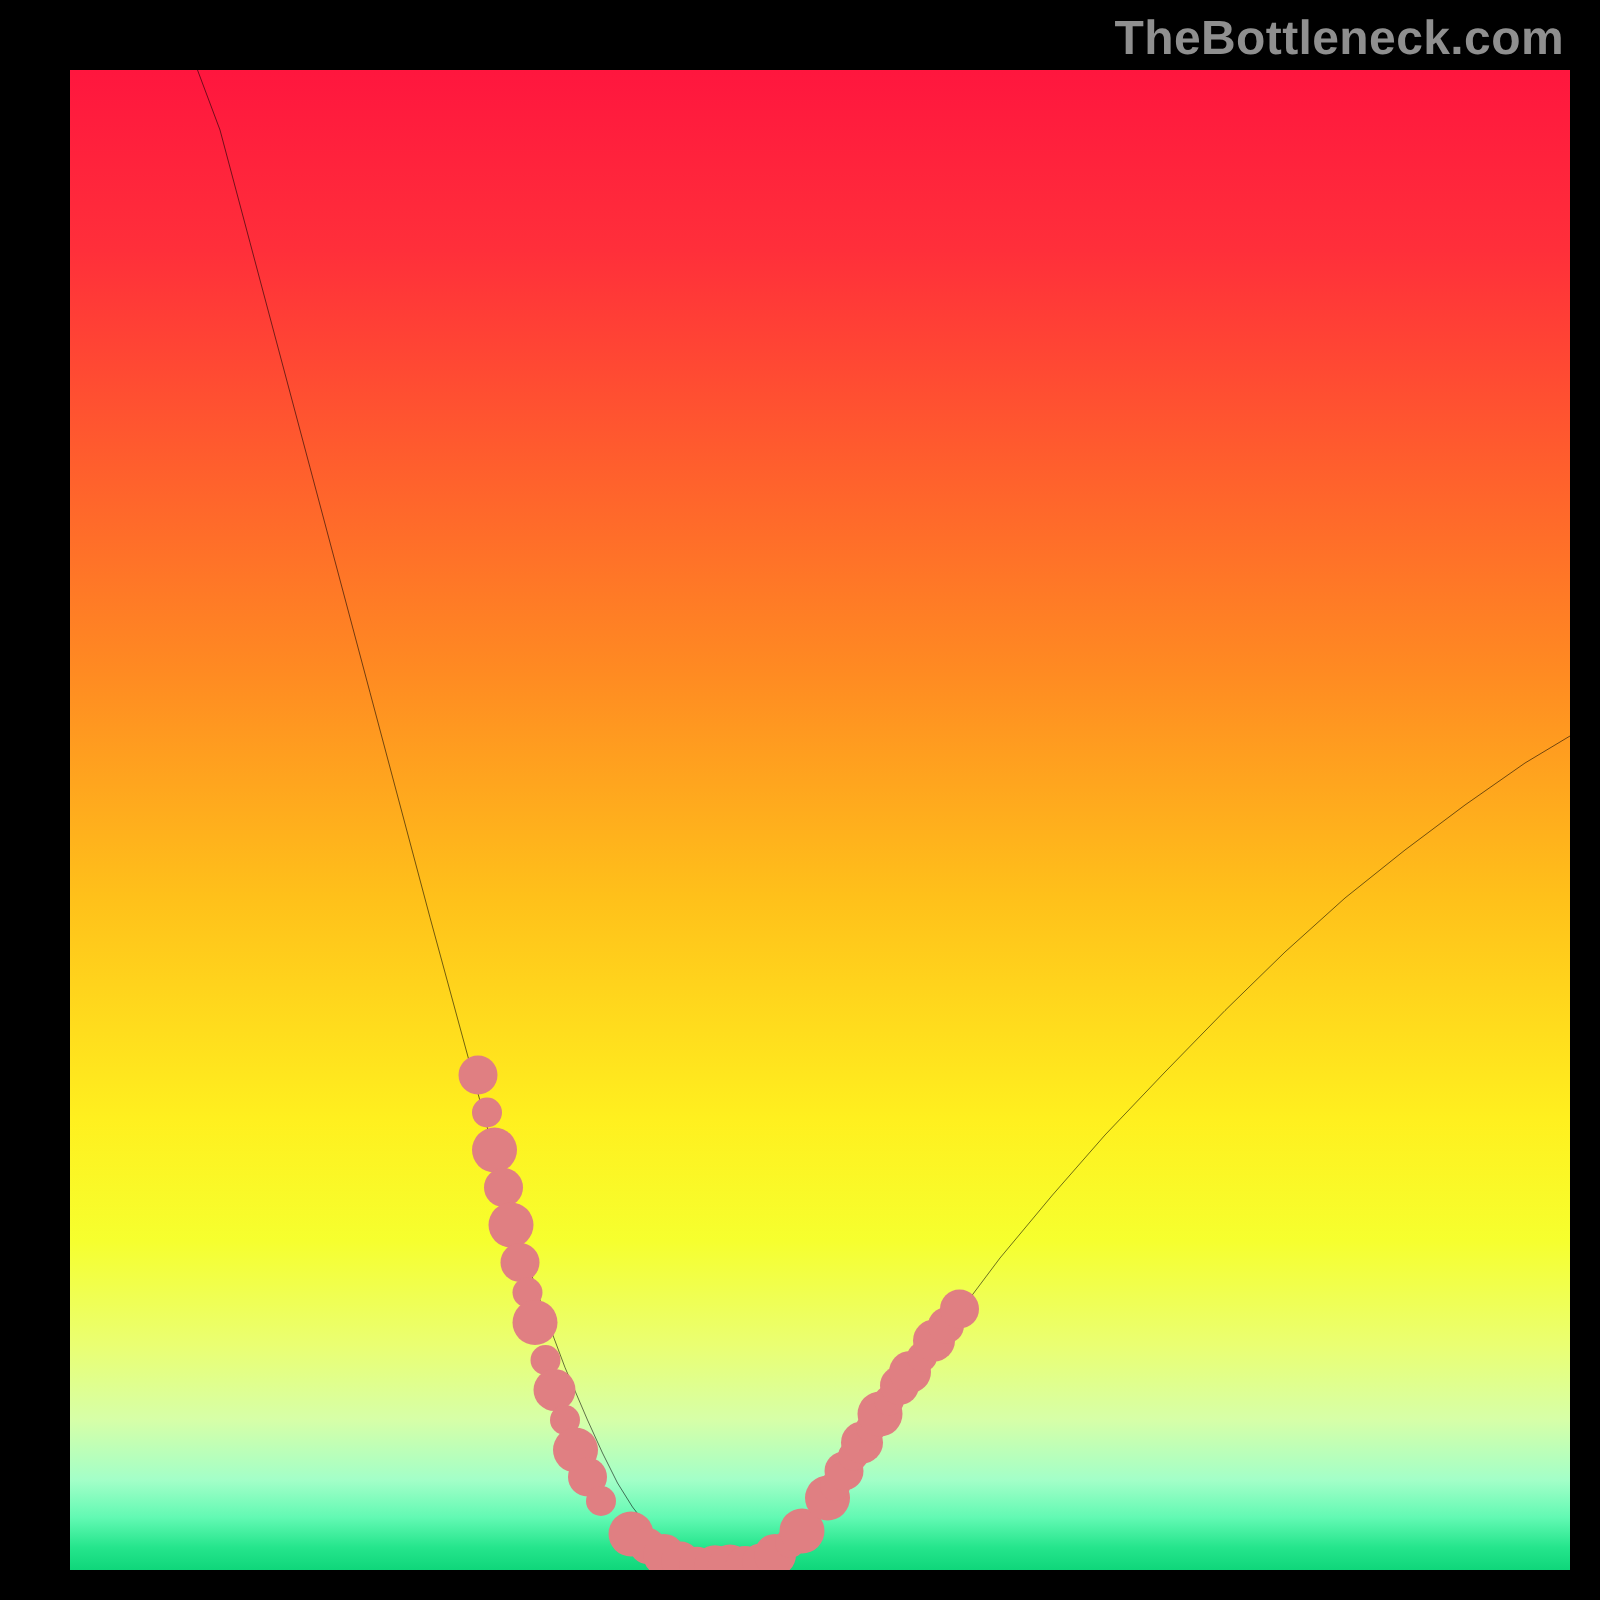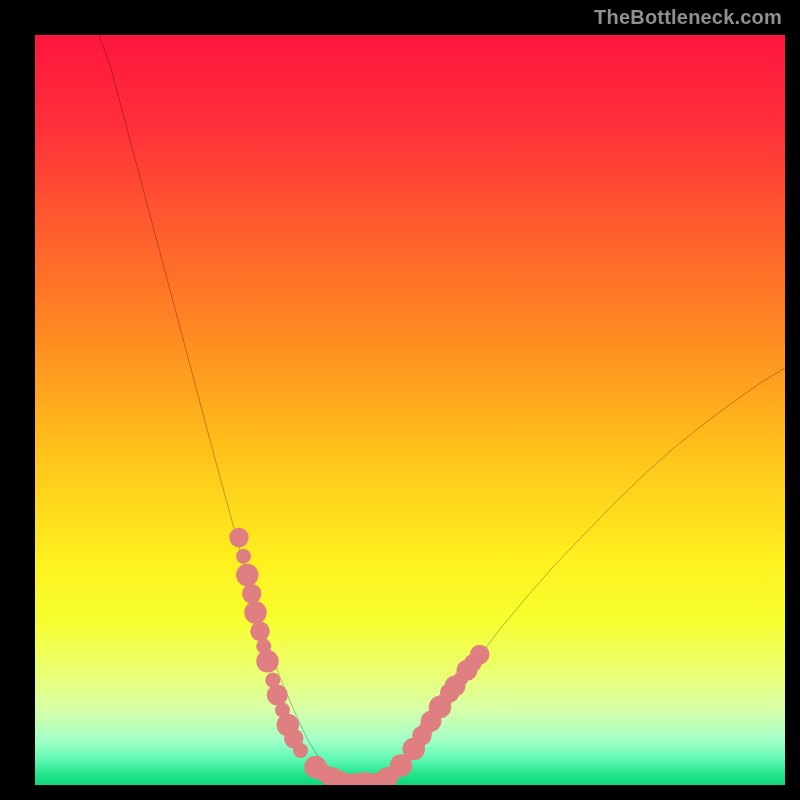--- a/index.html
+++ b/index.html
@@ -29,21 +29,21 @@
     left: 0;
     top: 0;
     width: 100%;
     height: 100%;
   }
   .watermark {
     position: absolute;
     top: 6px;
     right: 18px;
     font-family: Arial, Helvetica, sans-serif;
-    font-size: 20px;
+    font-size: 24px;
     font-weight: 600;
     color: #8f8f8f;
     letter-spacing: 0.2px;
     user-select: none;
   }
   svg.curve {
     position: absolute;
     left: 0;
     top: 0;
     width: 100%;

